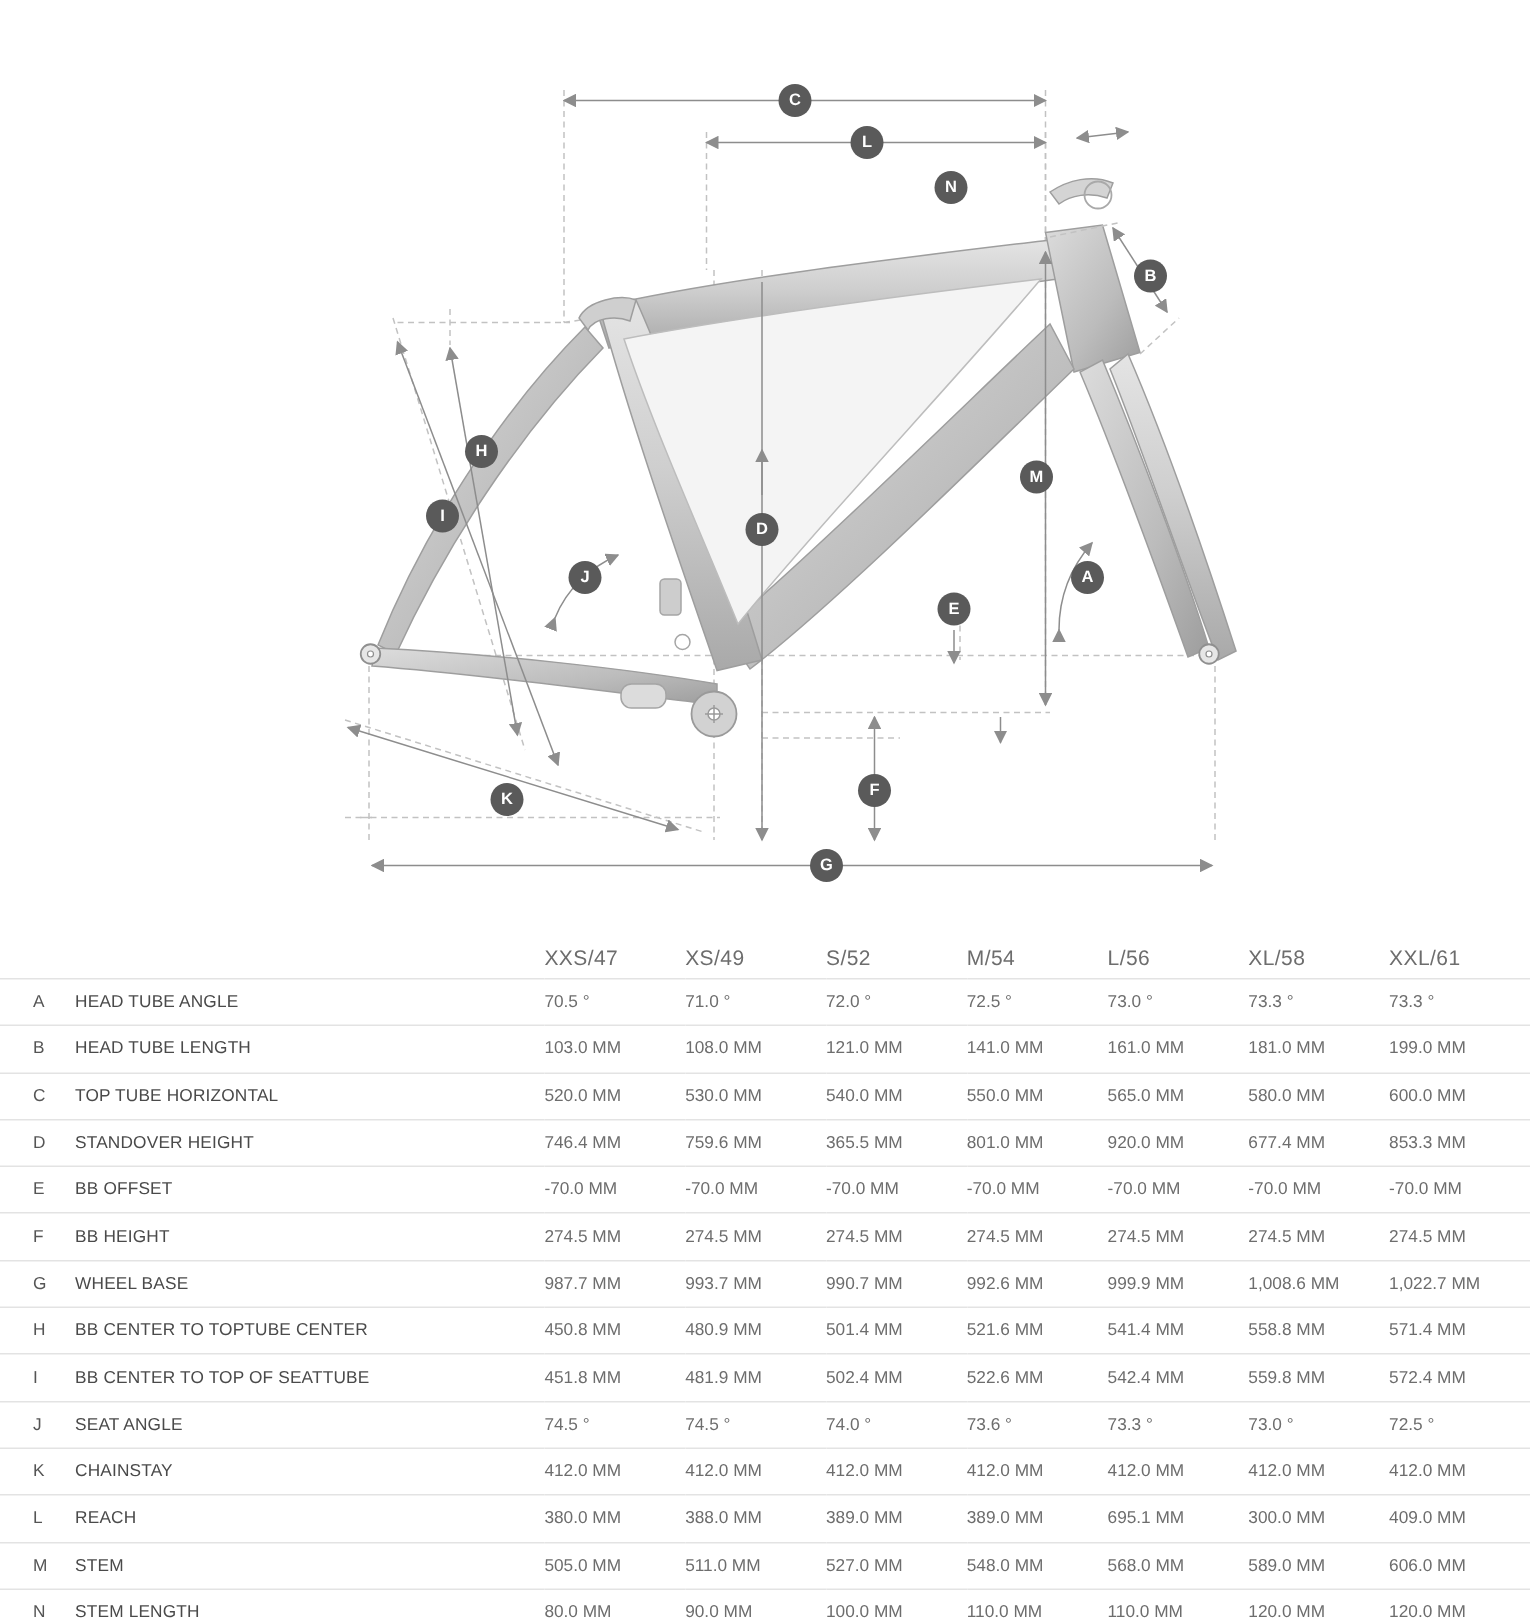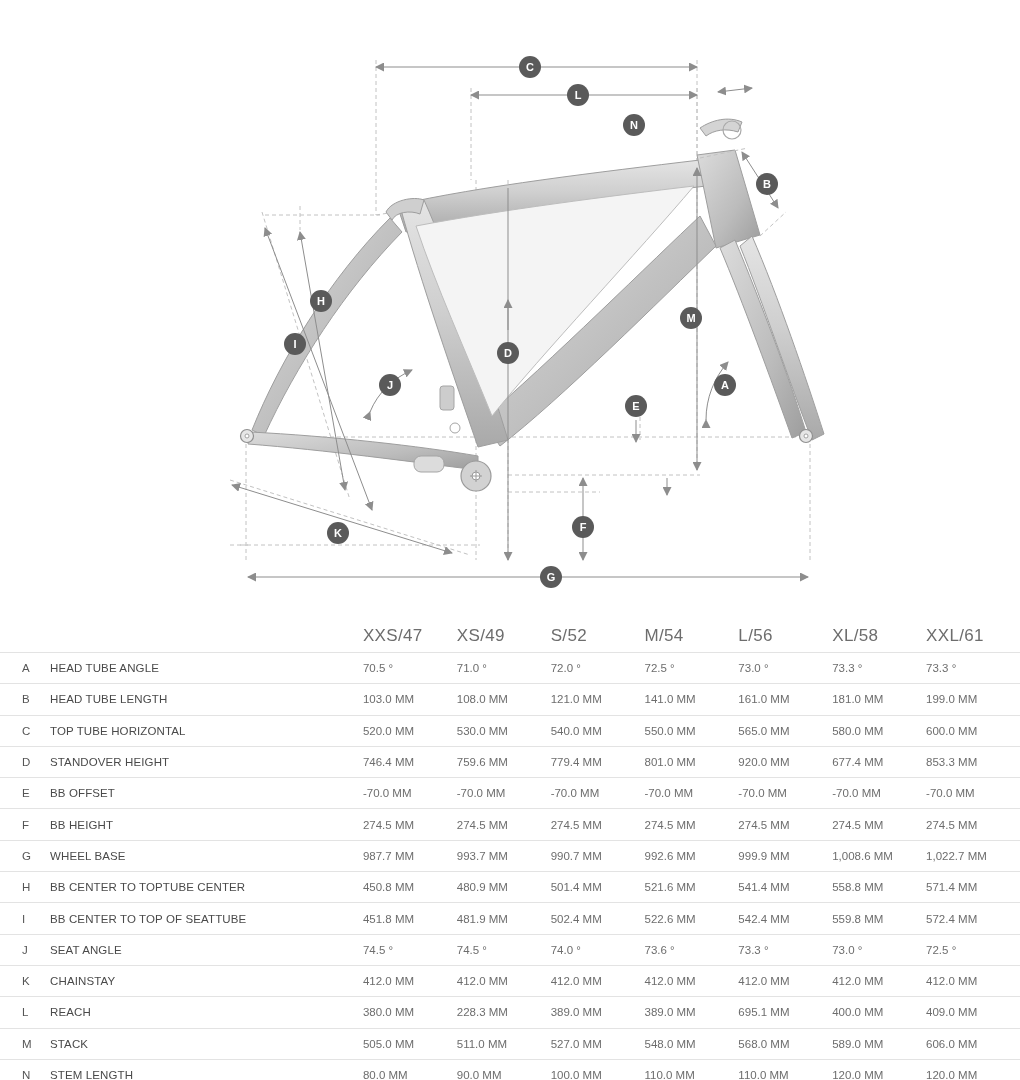--- a/index.html
+++ b/index.html
@@ -35,21 +35,21 @@
   #geometry-table th, #geometry-table td {
     text-align: left;
     font-weight: normal;
     padding: 0;
     height: 30.3px;
     vertical-align: middle;
     white-space: nowrap;
   }
   #geometry-table thead th {
     color: #6d6d6d;
-    font-size: 17px;
+    font-size: 14px;
     letter-spacing: .02em;
     height: 38px;
     vertical-align: bottom;
     padding-bottom: 6px;
   }
   .col-letter { width: 26px; padding-left: 22px !important; color: #555; font-size: 11.5px; }
   .col-name   { width: 300px; color: #4a4a4a; font-weight: bold; font-size: 11.5px; letter-spacing: .01em; margin-left: 48px; }
   .col-size   { width: 90px; color: #6d6d6d; }
   tbody tr { border-top: 1px solid #e3e3e3; }
   tbody tr:last-child { border-bottom: 1px solid #e3e3e3; }
@@ -295,21 +295,21 @@
         <td class="col-size">550.0 MM</td>
         <td class="col-size">565.0 MM</td>
         <td class="col-size">580.0 MM</td>
         <td class="col-size">600.0 MM</td>
       </tr>
       <tr>
         <td class="col-letter">D</td>
         <td class="col-name">STANDOVER HEIGHT</td>
         <td class="col-size">746.4 MM</td>
         <td class="col-size">759.6 MM</td>
-        <td class="col-size">779.4 MM</td>
+        <td class="col-size">365.5 MM</td>
         <td class="col-size">801.0 MM</td>
         <td class="col-size">920.0 MM</td>
         <td class="col-size">677.4 MM</td>
         <td class="col-size">853.3 MM</td>
       </tr>
       <tr>
         <td class="col-letter">E</td>
         <td class="col-name">BB OFFSET</td>
         <td class="col-size">-70.0 MM</td>
         <td class="col-size">-70.0 MM</td>
@@ -382,30 +382,30 @@
         <td class="col-size">412.0 MM</td>
         <td class="col-size">412.0 MM</td>
         <td class="col-size">412.0 MM</td>
         <td class="col-size">412.0 MM</td>
         <td class="col-size">412.0 MM</td>
       </tr>
       <tr>
         <td class="col-letter">L</td>
         <td class="col-name">REACH</td>
         <td class="col-size">380.0 MM</td>
-        <td class="col-size">228.3 MM</td>
+        <td class="col-size">388.0 MM</td>
         <td class="col-size">389.0 MM</td>
         <td class="col-size">389.0 MM</td>
         <td class="col-size">695.1 MM</td>
-        <td class="col-size">400.0 MM</td>
+        <td class="col-size">300.0 MM</td>
         <td class="col-size">409.0 MM</td>
       </tr>
       <tr>
         <td class="col-letter">M</td>
-        <td class="col-name">STACK</td>
+        <td class="col-name">STEM</td>
         <td class="col-size">505.0 MM</td>
         <td class="col-size">511.0 MM</td>
         <td class="col-size">527.0 MM</td>
         <td class="col-size">548.0 MM</td>
         <td class="col-size">568.0 MM</td>
         <td class="col-size">589.0 MM</td>
         <td class="col-size">606.0 MM</td>
       </tr>
       <tr>
         <td class="col-letter">N</td>

